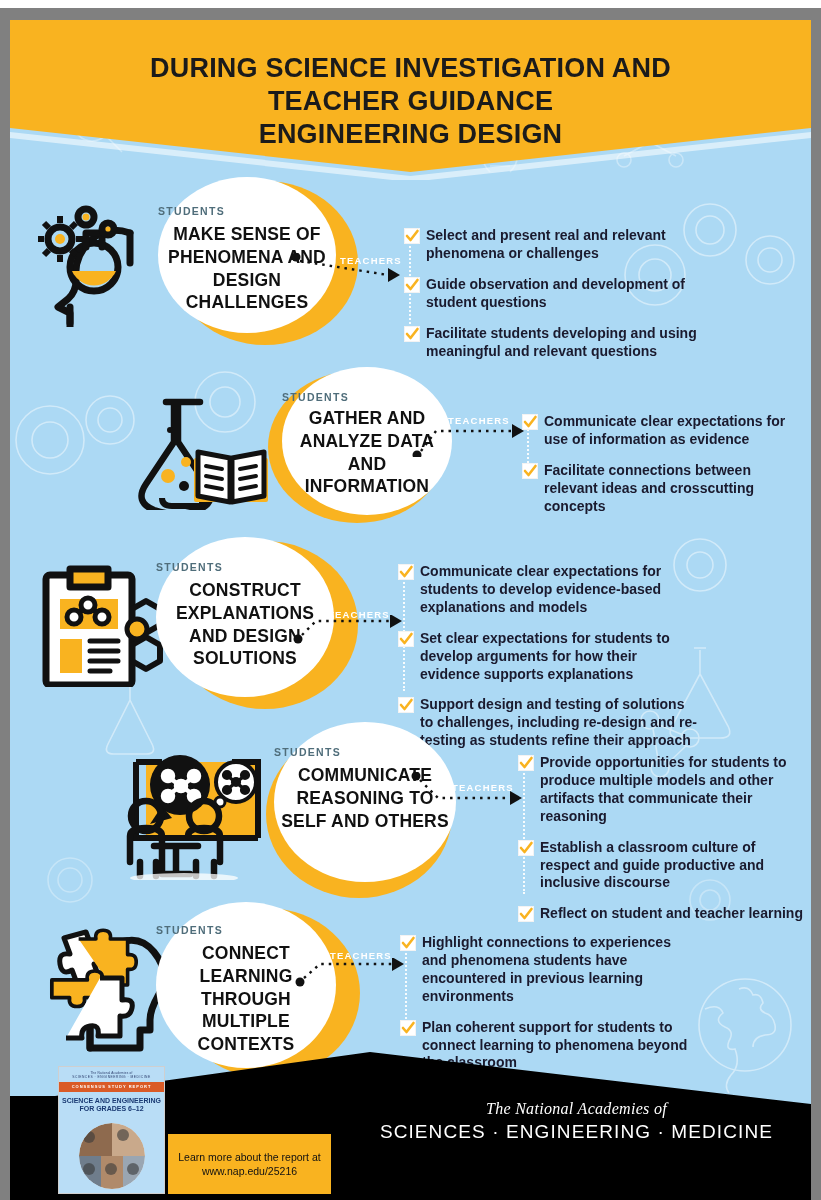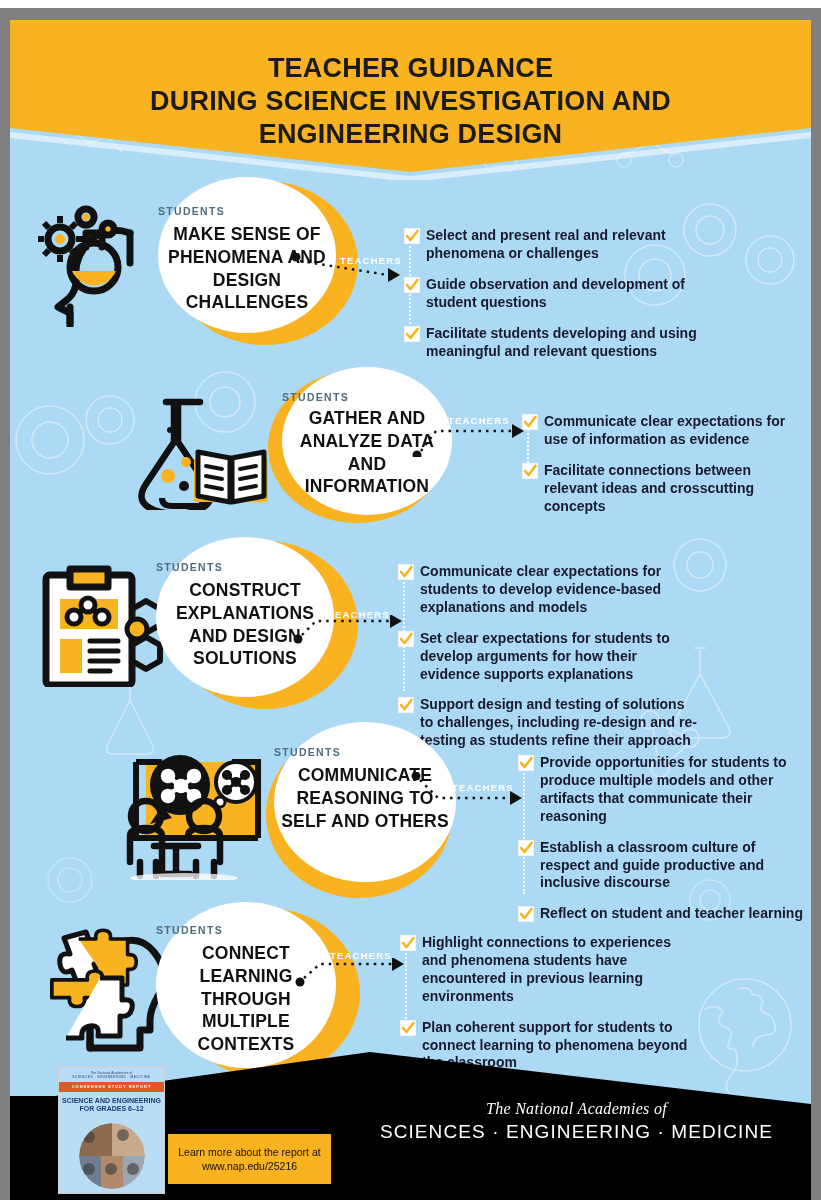--- a/index.html
+++ b/index.html
@@ -49,21 +49,21 @@
   .footer-black{position:absolute;left:0;top:0;width:801px;height:148px;background:#000000;
     -webkit-clip-path:polygon(0 44px,45px 44px,360px 0,801px 52px,801px 148px,0 148px);
     clip-path:polygon(0 44px,45px 44px,360px 0,801px 52px,801px 148px,0 148px);}
   .book{position:absolute;left:48px;top:14px;width:105px;height:126px;background:#B9DDF6;
     border:1px solid #cfcfcf;overflow:hidden;}
   .bk-top{font-size:3.1px;text-align:center;color:#2b3c6b;padding-top:4px;letter-spacing:.2px;}
   .bk-band{margin-top:3px;background:#DA5B27;color:#fff;font-size:4px;font-weight:bold;
     text-align:center;letter-spacing:1px;padding:2.3px 0;}
   .bk-title{margin-top:5px;text-align:center;font-size:7px;font-weight:bold;color:#1a3a73;line-height:1.22;}
   .bk-photo{position:absolute;left:50%;transform:translateX(-50%);top:56px;width:66px;height:66px;border-radius:50%;overflow:hidden;}
-  .learn{position:absolute;left:158px;top:82px;width:163px;height:50px;background:#F9B320;
+  .learn{position:absolute;left:158px;top:82px;width:163px;height:60px;background:#F9B320;
     display:flex;align-items:center;justify-content:center;text-align:center;
     font-size:10.5px;color:#111;line-height:1.35;}
   .nas{position:absolute;right:38px;top:48px;text-align:center;color:#ffffff;}
   .nas-1{font-family:"Liberation Serif",serif;font-style:italic;font-size:16px;letter-spacing:.3px;}
   .nas-2{font-family:"Liberation Sans",sans-serif;font-size:19px;letter-spacing:1.1px;margin-top:3px;}
 </style>
 </head>
 <body>
 
 <div id="page">
@@ -154,22 +154,22 @@
             <circle cx="0" cy="0" r="20"></circle>
             <circle cx="0" cy="0" r="10"></circle>
           </g>
       </g>
     </svg>
 
     <div class="header-wrap">
       <div class="header-bg"></div>
       <div class="header-dots"></div>
       <div class="header-title">
+        <div>DURING SCIENCE INVESTIGATION AND</div>
         <div>TEACHER GUIDANCE</div>
-        <div>DURING SCIENCE INVESTIGATION AND</div>
         <div>ENGINEERING DESIGN</div>
       </div>
     </div>
 
     <div class="row" style="top:155px;height:175px;">
 
       <svg width="120" height="130" style="position:absolute;left:28px;top:22px;">
         <g fill="none" stroke="#111" stroke-width="7" stroke-linejoin="round" stroke-linecap="round">
           <path d="M92 36 q-24 -8 -40 8 q-16 16 -14 36 q1 14 -8 22 l-10 8 l12 6 l0 16 l0 10"></path>
           <path d="M32 126 l0 -16"></path>

